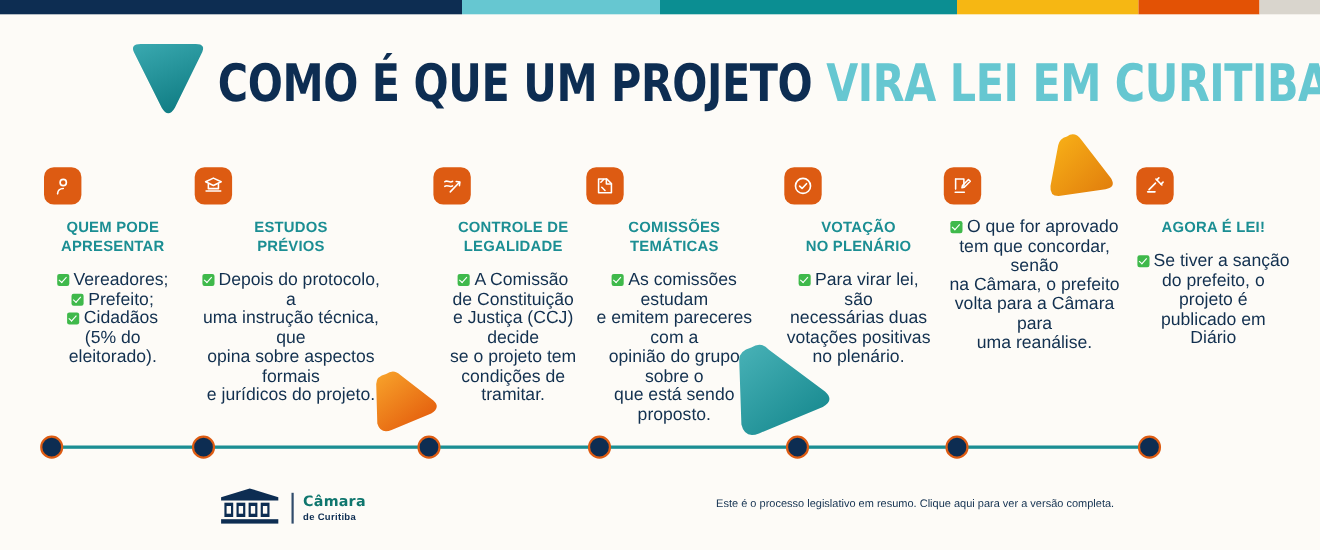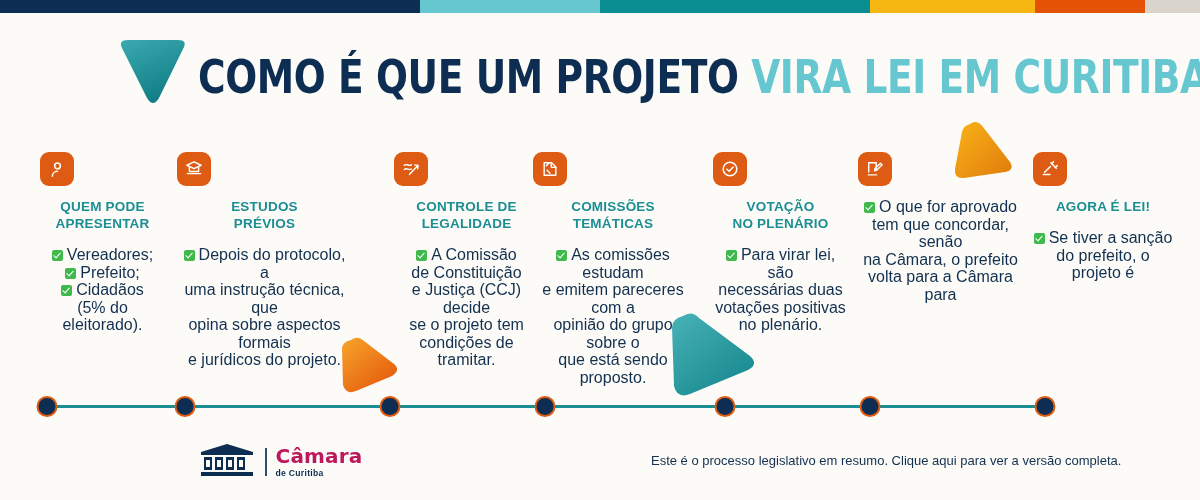--- a/index.html
+++ b/index.html
@@ -156,38 +156,38 @@
     width: 1.5px;
     height: 28px;
     background: #0d2d52;
     margin-right: 9px;
     opacity: .85;
   }
   #footer-logo .logo-text { line-height: 1; }
   #footer-logo .logo-main {
     font-family: "DejaVu Sans", sans-serif;
     font-weight: bold;
-    font-size: 20px;
-    color: #be185d;
+    font-size: 13px;
+    color: #0f766e;
     letter-spacing: 0.2px;
   }
   #footer-logo .logo-sub {
     font-family: Liberation Sans, sans-serif;
     font-weight: bold;
     font-size: 8.6px;
     color: #0d2d52;
     letter-spacing: 0.3px;
     margin-top: 3px;
   }
   #footer-note {
     position: absolute;
     left: 651px;
     top: 453px;
     font-family: "Liberation Sans", sans-serif;
-    font-size: 13px;
+    font-size: 10px;
     color: #12304f;
     white-space: nowrap;
   }
 </style>
 </head>
 <body>
 
 <div id="topbar">
     <div class="seg" style="width: 420px; background: rgb(13, 45, 82);"></div>
     <div class="seg" style="width: 180px; background: rgb(102, 199, 209);"></div>
@@ -338,36 +338,38 @@
           <path d="M4.5 4.5v11"></path>
           <path d="M4 19h10"></path>
           <path d="M18.5 5 20.5 7 14 13.5l-2.6.6.6-2.6Z"></path>
         </svg>
       </div>
       <div class="step-body">
         <span class="body-line"><span class="chk"></span><span>O que for aprovado</span></span>
         <span class="body-line"><span>tem que concordar, senão</span></span>
         <span class="body-line"><span>na Câmara, o prefeito</span></span>
         <span class="body-line"><span>volta para a Câmara para</span></span>
+        <span class="body-line"><span>uma reanálise.</span></span>
       </div>
     </div>
     <div class="step" style="left: 1033px; width: 140px;">
       <div class="step-icon">
         <svg width="20" height="20" viewBox="0 0 24 24" fill="none" stroke="#fff" stroke-width="1.8" stroke-linecap="round" stroke-linejoin="round">
           <path d="M13 4.5 19.5 11"></path>
           <path d="M16.2 3.2 14 5.4"></path>
           <path d="M20.8 7.8 18.6 10"></path>
           <path d="M12.5 9 5.5 16"></path>
           <path d="M4 18.5h8"></path>
         </svg>
       </div>
       <div class="step-title">AGORA É LEI!</div>
       <div class="step-body">
         <span class="body-line"><span class="chk"></span><span>Se tiver a sanção</span></span>
         <span class="body-line"><span>do prefeito, o projeto é</span></span>
+        <span class="body-line"><span>publicado em Diário</span></span>
       </div>
     </div>
   </div>
 
 <div id="timeline">
   <div class="track"></div>
 <div class="dot" style="left: 47px;"></div>
     <div class="dot" style="left: 185px;"></div>
     <div class="dot" style="left: 390px;"></div>
     <div class="dot" style="left: 545px;"></div>

